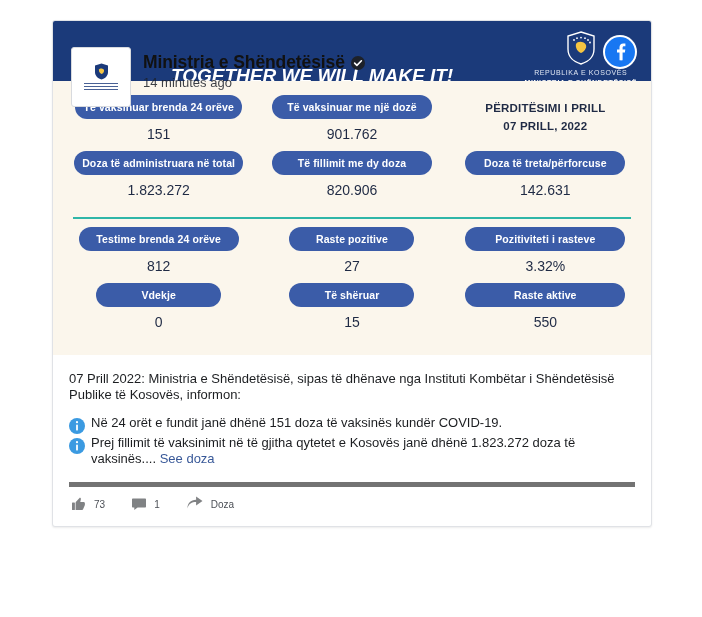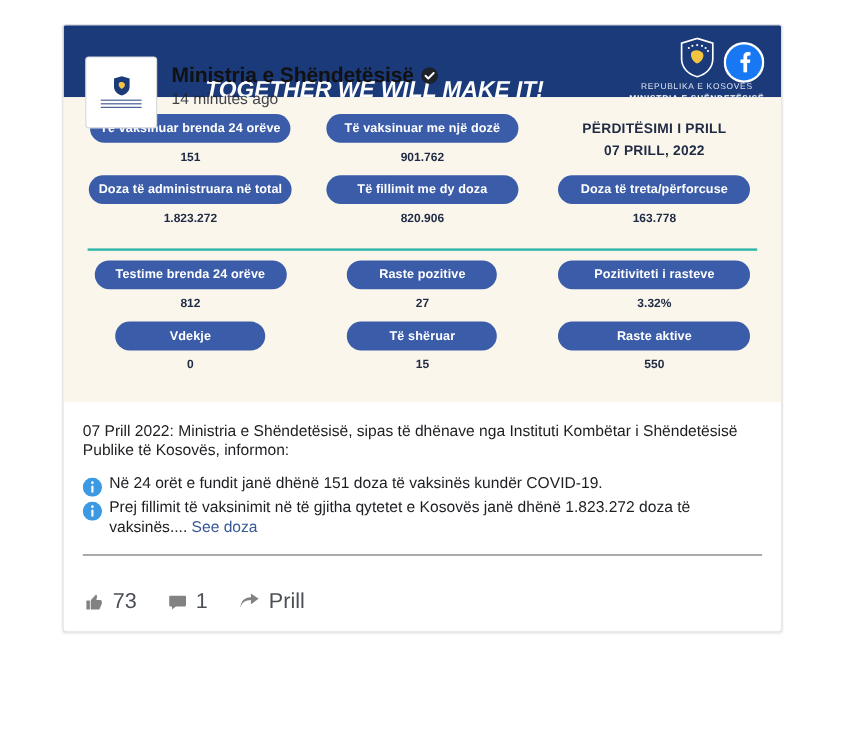--- a/index.html
+++ b/index.html
@@ -172,22 +172,22 @@
     border-radius: 16px;
     padding: 6px 8px;
     min-width: 125px;
     box-sizing: border-box;
     letter-spacing: 0.1px;
     white-space: nowrap;
   }
   .pill.wide { min-width: 160px; }
   .stat-value {
     margin-top: 7px;
-    font-size: 10px;
-    font-weight: bold;
+    font-size: 14px;
+    font-weight: normal;
     color: #1f2a44;
   }
   .last-update {
     text-align: center;
     color: #1f2a44;
     font-size: 11.5px;
     font-weight: bold;
     line-height: 18px;
     padding-top: 4px;
     letter-spacing: 0.2px;
@@ -214,27 +214,27 @@
     margin-right: 6px;
   }
   .bullet-text { flex: 1; }
   .see-more {
     color: #385898;
     cursor: pointer;
   }
 
   
   .actions {
-    border-top: 1px solid #737373;
+    border-top: 5px solid #737373;
     margin: 4px 16px 0 16px;
-    padding: 28px 2px 14px 2px;
+    padding: 9px 2px 14px 2px;
     display: flex;
     align-items: center;
     color: #65676b;
-    font-size: 18px;
+    font-size: 10px;
   }
   .action {
     display: flex;
     align-items: center;
     margin-right: 26px;
     cursor: pointer;
   }
   .action svg { margin-right: 7px; }
   .action-count { color: #4b4f56; }
   .share-label { color: #4b4f56; }
@@ -320,21 +320,21 @@
       <div class="stat-cell">
         <div class="pill wide">Doza të administruara në total</div>
         <div class="stat-value">1.823.272</div>
       </div>
       <div class="stat-cell">
         <div class="pill wide">Të fillimit me dy doza</div>
         <div class="stat-value">820.906</div>
       </div>
       <div class="stat-cell">
         <div class="pill wide">Doza të treta/përforcuse</div>
-        <div class="stat-value">163.778</div>
+        <div class="stat-value">142.631</div>
       </div>
     </div>
 
     <div class="stats-divider"></div>
 
     <div class="stat-grid">
       <div class="stat-cell">
         <div class="pill wide">Testime brenda 24 orëve</div>
         <div class="stat-value">812</div>
       </div>
@@ -403,17 +403,17 @@
       <svg width="16" height="16" viewBox="0 0 16 16">
         <path d="M2 2.4h12c.6 0 1 .4 1 1v7c0 .6-.4 1-1 1H6.6L3.3 14v-2.6H2c-.6 0-1-.4-1-1v-7c0-.6.4-1 1-1z" fill="#808284"></path>
       </svg>
       <span class="action-count">1</span>
     </div>
 
     <div class="action">
       <svg width="18" height="16" viewBox="0 0 18 16">
         <path d="M1.5 12.5c1-4.8 4.4-6.3 8.6-6.4V9.6L16.5 5 10.1 0.5v3.3C4.6 4 1.3 7.4 1.5 12.5z" fill="#808284"></path>
       </svg>
-      <span class="share-label">Prill</span>
+      <span class="share-label">Doza</span>
     </div>
   </div>
 
 </div>
 
 </body></html>

